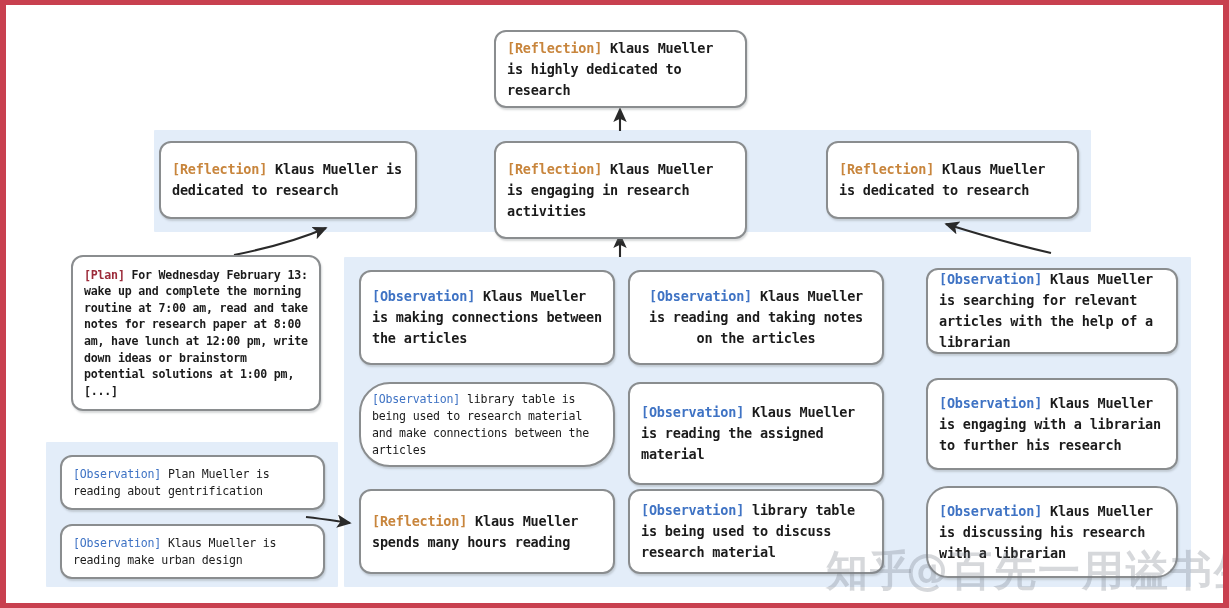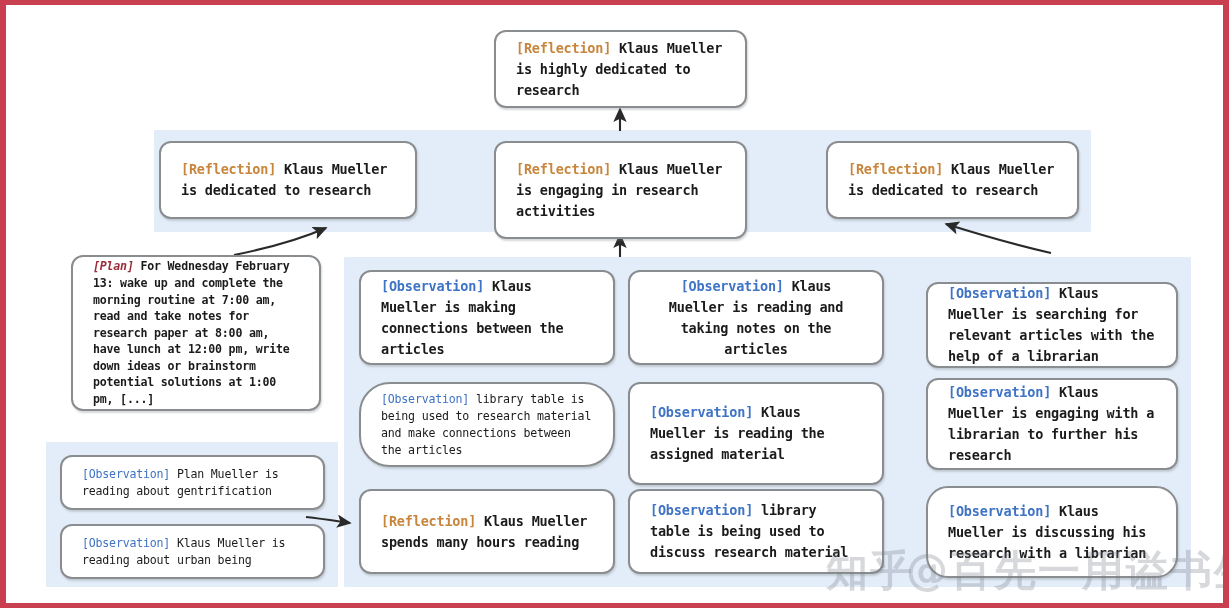--- a/index.html
+++ b/index.html
@@ -35,21 +35,21 @@
     border: 2px solid #8a8d8f;
     border-radius: 12px;
     box-sizing: border-box;
     box-shadow: 1px 2px 2px rgba(120,125,130,0.30);
     display: flex;
     align-items: center;
   }
   .node .txt {
     display: block;
     width: 100%;
-    padding: 0 20px;
+    padding: 0 11px;
     font-family: "DejaVu Sans Mono", "Liberation Mono", monospace;
     font-weight: bold;
     font-size: 13.5px;
     line-height: 21px;
     color: #1b1b1b;
     letter-spacing: -0.2px;
     white-space: pre-wrap;
     word-break: normal;
   }
   .node.small .txt {
@@ -57,21 +57,21 @@
     font-size: 11.6px;
     line-height: 17px;
   }
   .node.plan .txt {
     font-size: 11.6px;
     line-height: 16.6px;
     font-weight: bold;
   }
   .tag-reflection { color: #c8853c; font-weight: bold; }
   .tag-observation { color: #3f73c4; font-weight: bold; }
-  .tag-plan { color: #9c2b3a; font-weight: bold; font-style: italic; }
+  .tag-plan { color: #9c2b3a; font-weight: bold; }
   .node.small .tag-observation { font-weight: normal; }
 
   svg.arrows {
     position: absolute;
     left: 0; top: 0;
     width: 1229px;
     height: 608px;
     pointer-events: none;
     overflow: visible;
   }
@@ -132,21 +132,21 @@
 
   <div class="node plan" style="left:65px; top:250px; width:250px; height:156px;">
     <span class="txt"><span class="tag-plan">[Plan]</span><span> For Wednesday February 13: wake up and complete the morning routine at 7:00 am, read and take notes for research paper at 8:00 am, have lunch at 12:00 pm, write down ideas or brainstorm potential solutions at 1:00 pm, [...]</span></span>
   </div>
 
   <div class="node small" style="left:54px; top:450px; width:265px; height:55px;">
     <span class="txt"><span class="tag-observation">[Observation]</span><span> Plan Mueller is reading about gentrification</span></span>
   </div>
 
   <div class="node small" style="left:54px; top:519px; width:265px; height:55px;">
-    <span class="txt"><span class="tag-observation">[Observation]</span><span> Klaus Mueller is reading about urban being</span></span>
+    <span class="txt"><span class="tag-observation">[Observation]</span><span> Klaus Mueller is reading make urban design</span></span>
   </div>
 
   <div class="node" style="left:353px; top:265px; width:256px; height:95px;">
     <span class="txt"><span class="tag-observation">[Observation]</span><span> Klaus Mueller is making connections between the articles</span></span>
   </div>
 
   <div class="node small" style="left:353px; top:377px; width:256px; height:85px;border-radius:31px;">
     <span class="txt"><span class="tag-observation">[Observation]</span><span> library table is being used to research material and make connections between the articles</span></span>
   </div>
 
@@ -159,21 +159,21 @@
   </div>
 
   <div class="node" style="left:622px; top:377px; width:256px; height:103px;">
     <span class="txt"><span class="tag-observation">[Observation]</span><span> Klaus Mueller is reading the assigned material</span></span>
   </div>
 
   <div class="node" style="left:622px; top:484px; width:256px; height:85px;">
     <span class="txt"><span class="tag-observation">[Observation]</span><span> library table is being used to discuss research material</span></span>
   </div>
 
-  <div class="node" style="left:920px; top:277px; width:252px; height:86px;">
+  <div class="node" style="left:920px; top:263px; width:252px; height:86px;">
     <span class="txt"><span class="tag-observation">[Observation]</span><span> Klaus Mueller is searching for relevant articles with the help of a librarian</span></span>
   </div>
 
   <div class="node" style="left:920px; top:373px; width:252px; height:92px;">
     <span class="txt"><span class="tag-observation">[Observation]</span><span> Klaus Mueller is engaging with a librarian to further his research</span></span>
   </div>
 
   <div class="node" style="left:920px; top:481px; width:252px; height:92px;border-radius:22px;">
     <span class="txt"><span class="tag-observation">[Observation]</span><span> Klaus Mueller is discussing his research with a librarian</span></span>
   </div>

